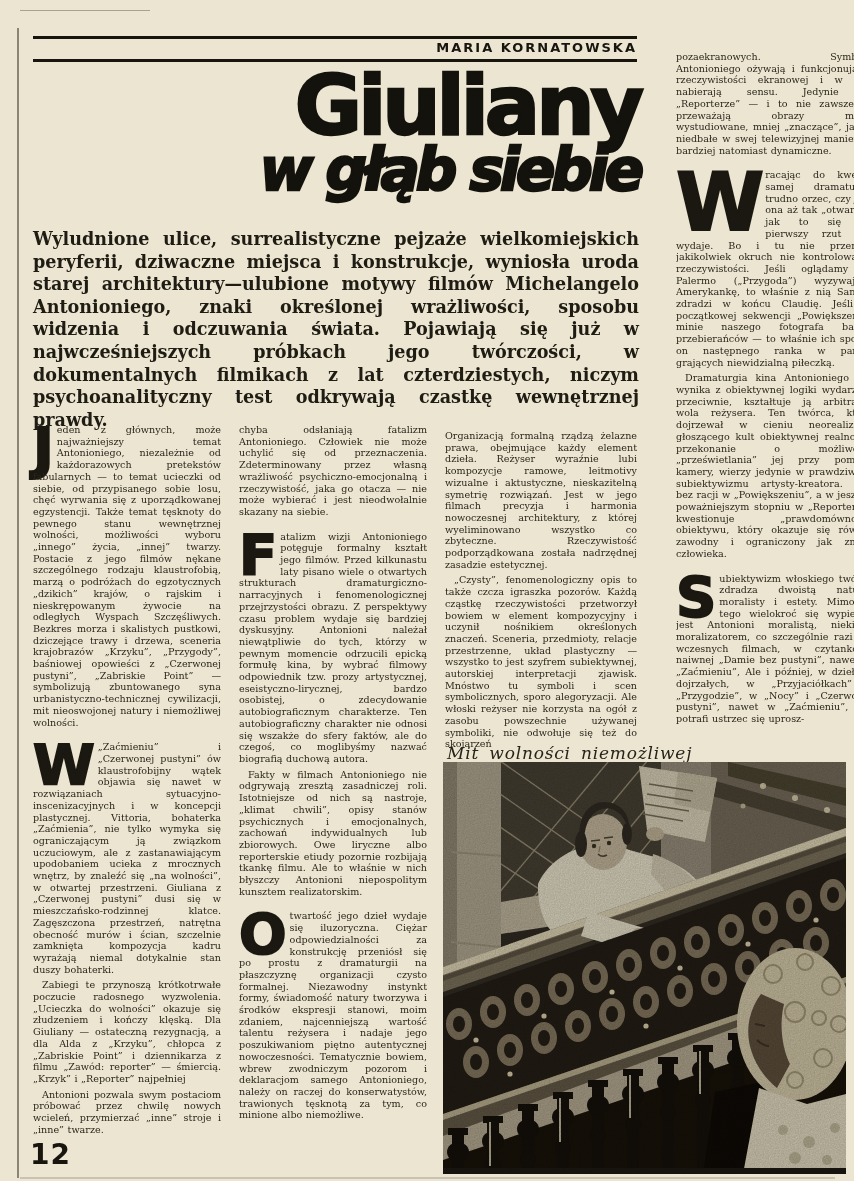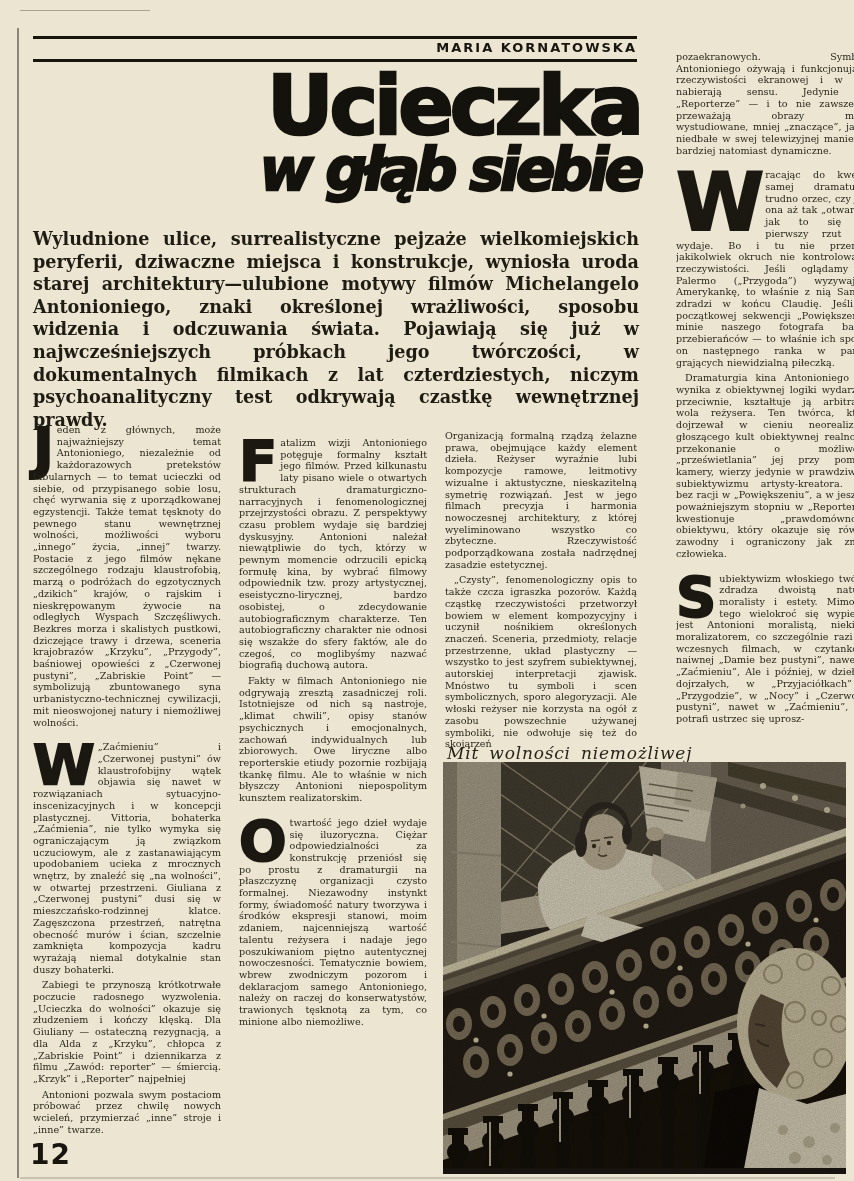--- a/index.html
+++ b/index.html
@@ -56,34 +56,35 @@
 <div class="page">
   <div class="scan-edge"></div>
   <div class="scan-top"></div>
   <div class="scan-bottom"></div>
 
   <div class="rule rule-top"></div>
   <div class="author">MARIA KORNATOWSKA</div>
   <div class="rule rule-bottom"></div>
 
   <div class="title">
-    <div class="l1">Ucieczka</div>
+    <div class="l1">Giuliany</div>
     <div class="l2">w głąb siebie</div>
   </div>
 
   <div class="lead">Wyludnione ulice, surrealistyczne pejzaże wielkomiejskich peryferii, dziwaczne miejsca i konstrukcje, wyniosła uroda starej architektury—ulubione motywy filmów Michelangelo Antonioniego, znaki określonej wrażliwości, sposobu widzenia i odczuwania świata. Pojawiają się już w najwcześniejszych próbkach jego twórczości, w dokumentalnych filmikach z lat czterdziestych, niczym psychoanalityczny test odkrywają czastkę wewnętrznej prawdy.</div>
 
   <div class="col c1">
     <p class="para"><span class="dropcap">J</span><span>eden z głównych, może najważniejszy temat Antonioniego, niezależnie od każdorazowych pretekstów fabularnych — to temat ucieczki od siebie, od przypisanego sobie losu, chęć wyrwania się z uporządkowanej egzystencji. Także temat tęsknoty do pewnego stanu wewnętrznej wolności, możliwości wyboru „innego” życia, „innej” twarzy. Postacie z jego filmów nękane szczególnego rodzaju klaustrofobią, marzą o podróżach do egzotycznych „dzikich” krajów, o rajskim i nieskrępowanym żywocie na odległych Wyspach Szczęśliwych. Bezkres morza i skalistych pustkowi, dziczejące trawy i drzewa, sceneria krajobrazów „Krzyku”, „Przygody”, baśniowej opowieści z „Czerwonej pustyni”, „Zabriskie Point” — symbolizują zbuntowanego syna urbanistyczno-technicznej cywilizacji, mit nieoswojonej natury i niemożliwej wolności.</span></p>
     <p class="para gap"><span class="dropcap">W</span><span>„Zaćmieniu” i „Czerwonej pustyni” ów klaustrofobijny wątek objawia się nawet w rozwiązaniach sytuacyjno-inscenizacyjnych i w koncepcji plastycznej. Vittoria, bohaterka „Zaćmienia”, nie tylko wymyka się ograniczającym ją związkom uczuciowym, ale z zastanawiającym upodobaniem ucieka z mrocznych wnętrz, by znaleźć się „na wolności”, w otwartej przestrzeni. Giuliana z „Czerwonej pustyni” dusi się w mieszczańsko-rodzinnej klatce. Zagęszczona przestrzeń, natrętna obecność murów i ścian, szczelnie zamknięta kompozycja kadru wyrażają niemal dotykalnie stan duszy bohaterki.</span></p>
     <p class="para ind">Zabiegi te przynoszą krótkotrwałe poczucie radosnego wyzwolenia. „Ucieczka do wolności” okazuje się złudzeniem i kończy klęską. Dla Giuliany — ostateczną rezygnacją, a dla Alda z „Krzyku”, chłopca z „Zabriskie Point” i dziennikarza z filmu „Zawód: reporter” — śmiercią. „Krzyk” i „Reporter” najpełniej</p>
     <p class="para ind">Antonioni pozwala swym postaciom próbować przez chwilę nowych wcieleń, przymierzać „inne” stroje i „inne” twarze.</p>
   </div>
 
   <div class="col c2">
+    <p class="para">chyba odsłaniają fatalizm Antonioniego. Człowiek nie może uchylić się od przeznaczenia. Zdeterminowany przez własną wrażliwość psychiczno-emocjonalną i rzeczywistość, jaka go otacza — nie może wybierać i jest nieodwołalnie skazany na siebie.</p>
     <p class="para gap"><span class="dropcap">F</span><span>atalizm wizji Antonioniego potęguje formalny kształt jego filmów. Przed kilkunastu laty pisano wiele o otwartych strukturach dramaturgiczno-narracyjnych i fenomenologicznej przejrzystości obrazu. Z perspektywy czasu problem wydaje się bardziej dyskusyjny. Antonioni należał niewątpliwie do tych, którzy w pewnym momencie odrzucili epicką formułę kina, by wybrać filmowy odpowiednik tzw. prozy artystycznej, eseistyczno-lirycznej, bardzo osobistej, o zdecydowanie autobiograficznym charakterze. Ten autobiograficzny charakter nie odnosi się wszakże do sfery faktów, ale do czegoś, co moglibyśmy nazwać biografią duchową autora.</span></p>
     <p class="para ind">Fakty w filmach Antonioniego nie odgrywają zresztą zasadniczej roli. Istotniejsze od nich są nastroje, „klimat chwili”, opisy stanów psychicznych i emocjonalnych, zachowań indywidualnych lub zbiorowych. Owe liryczne albo reporterskie etiudy pozornie rozbijają tkankę filmu. Ale to właśnie w nich błyszczy Antonioni niepospolitym kunsztem realizatorskim.</p>
     <p class="para gap"><span class="dropcap">O</span><span>twartość jego dzieł wydaje się iluzoryczna. Ciężar odpowiedzialności za konstrukcję przeniósł się po prostu z dramaturgii na płaszczyznę organizacji czysto formalnej. Niezawodny instynkt formy, świadomość natury tworzywa i środków ekspresji stanowi, moim zdaniem, najcenniejszą wartość talentu reżysera i nadaje jego poszukiwaniom piętno autentycznej nowoczesności. Tematycznie bowiem, wbrew zwodniczym pozorom i deklaracjom samego Antonioniego, należy on raczej do konserwatystów, trawionych tęsknotą za tym, co minione albo niemożliwe.</span></p>
   </div>
 
   <div class="col c3">
     <p class="para">Organizacją formalną rządzą żelazne prawa, obejmujące każdy element dzieła. Reżyser wyraźnie lubi kompozycje ramowe, leitmotivy wizualne i aktustyczne, nieskazitelną symetrię rozwiązań. Jest w jego filmach precyzja i harmonia nowoczesnej architektury, z której wyeliminowano wszystko co zbyteczne. Rzeczywistość podporządkowana została nadrzędnej zasadzie estetycznej.</p>
     <p class="para ind">„Czysty”, fenomenologiczny opis to także czcza igraszka pozorów. Każdą cząstkę rzeczywistości przetworzył bowiem w element kompozycyjny i uczynił nośnikiem określonych znaczeń. Sceneria, przedmioty, relacje przestrzenne, układ plastyczny — wszystko to jest szyfrem subiektywnej, autorskiej interpretacji zjawisk. Mnóstwo tu symboli i scen symbolicznych, sporo alegoryzacji. Ale włoski reżyser nie korzysta na ogół z zasobu powszechnie używanej symboliki, nie odwołuje się też do skojarzeń</p>
   </div>
 

